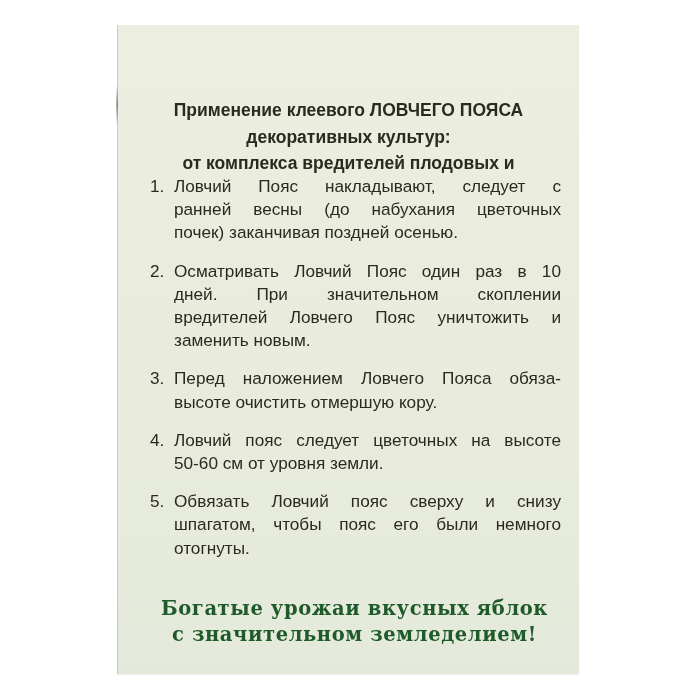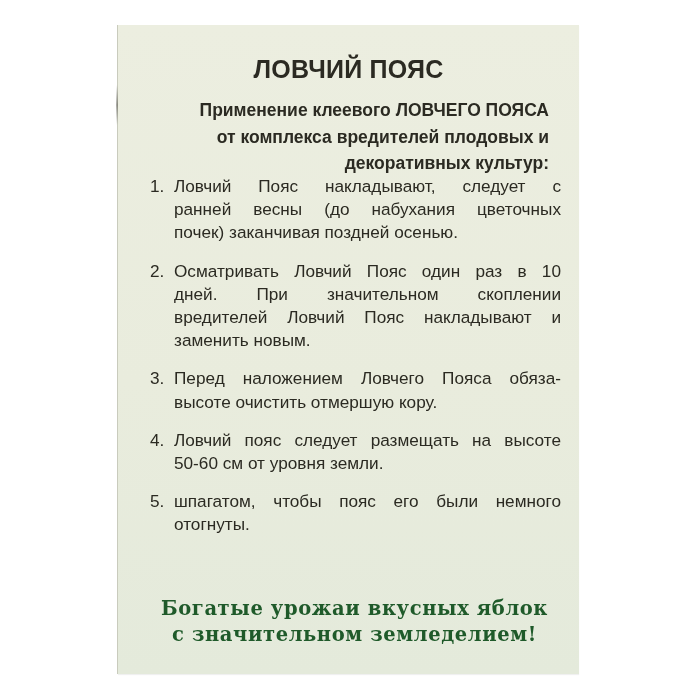--- a/index.html
+++ b/index.html
@@ -44,21 +44,21 @@
   .subtitle {
     position: absolute;
     left: 30px;
     right: 30px;
     top: 72px;
     text-align: center;
     font-weight: bold;
     font-size: 17.5px;
     line-height: 26.5px;
   }
-  .subtitle span { display: block; text-align: right; }
+  .subtitle span { display: block; }
   .list {
     position: absolute;
     left: 32px;
     top: 150px;
     width: 411px;
     margin: 0;
     padding: 0;
     list-style: none;
   }
   .item {
@@ -96,54 +96,54 @@
     letter-spacing: 0.6px;
     margin-left: 12px;
   }
   .slogan span { display: block; }
 </style>
 </head>
 <body>
 
 <div class="card">
 
-  <div class="title">ЛОВЧИЙ ПОЯС</div>
 
   <div class="subtitle">
     <span>Применение клеевого ЛОВЧЕГО ПОЯСА</span>
+    <span>декоративных культур:</span>
     <span>от комплекса вредителей плодовых и</span>
-    <span>декоративных культур:</span>
   </div>
 
   <ol class="list">
     <li class="item">
       <span class="num">1.</span>
       <span class="line">Ловчий Пояс накладывают, следует с</span>
       <span class="line">ранней весны (до набухания цветочных</span>
       <span class="line last">почек) заканчивая поздней осенью.</span>
     </li>
     <li class="item">
       <span class="num">2.</span>
       <span class="line">Осматривать Ловчий Пояс один раз в 10</span>
       <span class="line">дней. При значительном скоплении</span>
-      <span class="line">вредителей Ловчий Пояс накладывают и</span>
+      <span class="line">вредителей Ловчего Пояс уничтожить и</span>
       <span class="line last">заменить новым.</span>
     </li>
     <li class="item">
       <span class="num">3.</span>
       <span class="line">Перед наложением Ловчего Пояса обяза-</span>
       <span class="line last">высоте очистить отмершую кору.</span>
     </li>
     <li class="item">
       <span class="num">4.</span>
-      <span class="line">Ловчий пояс следует размещать на высоте</span>
+      <span class="line">Ловчий пояс следует цветочных на высоте</span>
       <span class="line last">50-60 см от уровня земли.</span>
     </li>
     <li class="item">
       <span class="num">5.</span>
+      <span class="line">Обвязать Ловчий пояс сверху и снизу</span>
       <span class="line">шпагатом, чтобы пояс его были немного</span>
       <span class="line last">отогнуты.</span>
     </li>
   </ol>
 
   <div class="slogan">
     <span>Богатые урожаи вкусных яблок</span>
     <span>с значительном земледелием!</span>
   </div>
 

